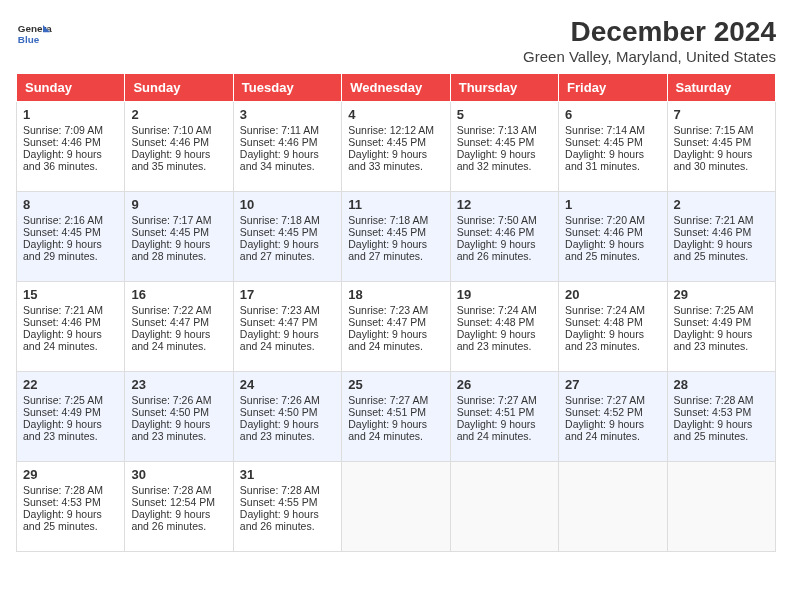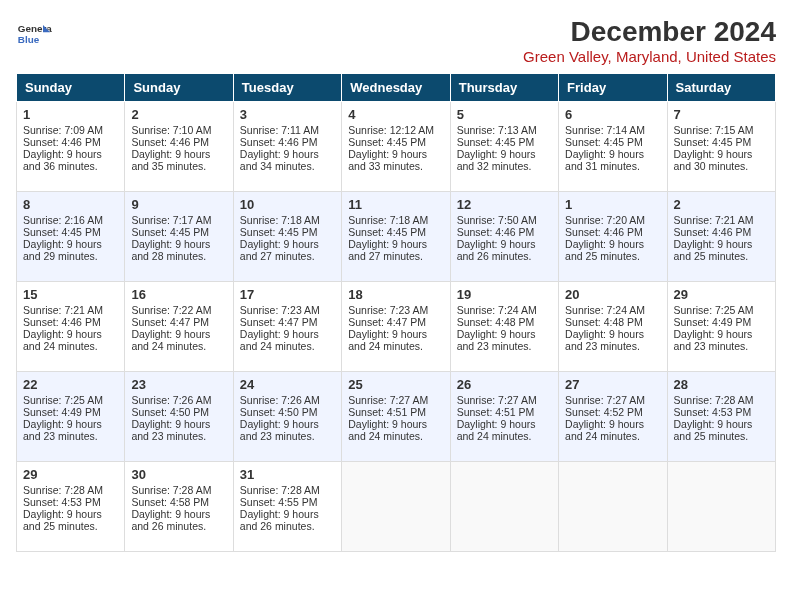--- a/index.html
+++ b/index.html
@@ -28,29 +28,29 @@
     .title-area {
       text-align: right;
     }
     .main-title {
       font-size: 28px;
       font-weight: bold;
       color: #333;
     }
     .subtitle {
       font-size: 15px;
-      color: #b91c1c;
+      color: #404040;
     }
     .calendar {
       width: 100%;
       border-collapse: collapse;
       table-layout: fixed;
     }
     .calendar th {
-      background: #0c4a6e;
+      background: #ef4444;
       color: #fff;
       text-align: left;
       padding: 6px 8px;
       font-size: 13px;
       font-weight: bold;
       border: 1px solid #fff;
     }
     .calendar td {
       border: 1px solid #ddd;
       vertical-align: top;
@@ -286,21 +286,21 @@
       <tr>
         <td>
             <span class="day-num">29</span>
             <span>Sunrise: 7:28 AM</span><br>
             <span>Sunset: 4:53 PM</span><br>
             <span>Daylight: 9 hours and 25 minutes.</span>
           </td>
         <td>
             <span class="day-num">30</span>
             <span>Sunrise: 7:28 AM</span><br>
-            <span>Sunset: 4:58 PM</span><br>
+            <span>Sunset: 12:54 PM</span><br>
             <span>Daylight: 9 hours and 26 minutes.</span>
           </td>
         <td>
             <span class="day-num">31</span>
             <span>Sunrise: 7:28 AM</span><br>
             <span>Sunset: 4:55 PM</span><br>
             <span>Daylight: 9 hours and 26 minutes.</span>
           </td>
         <td class="empty-cell"></td>
         <td class="empty-cell"></td>

